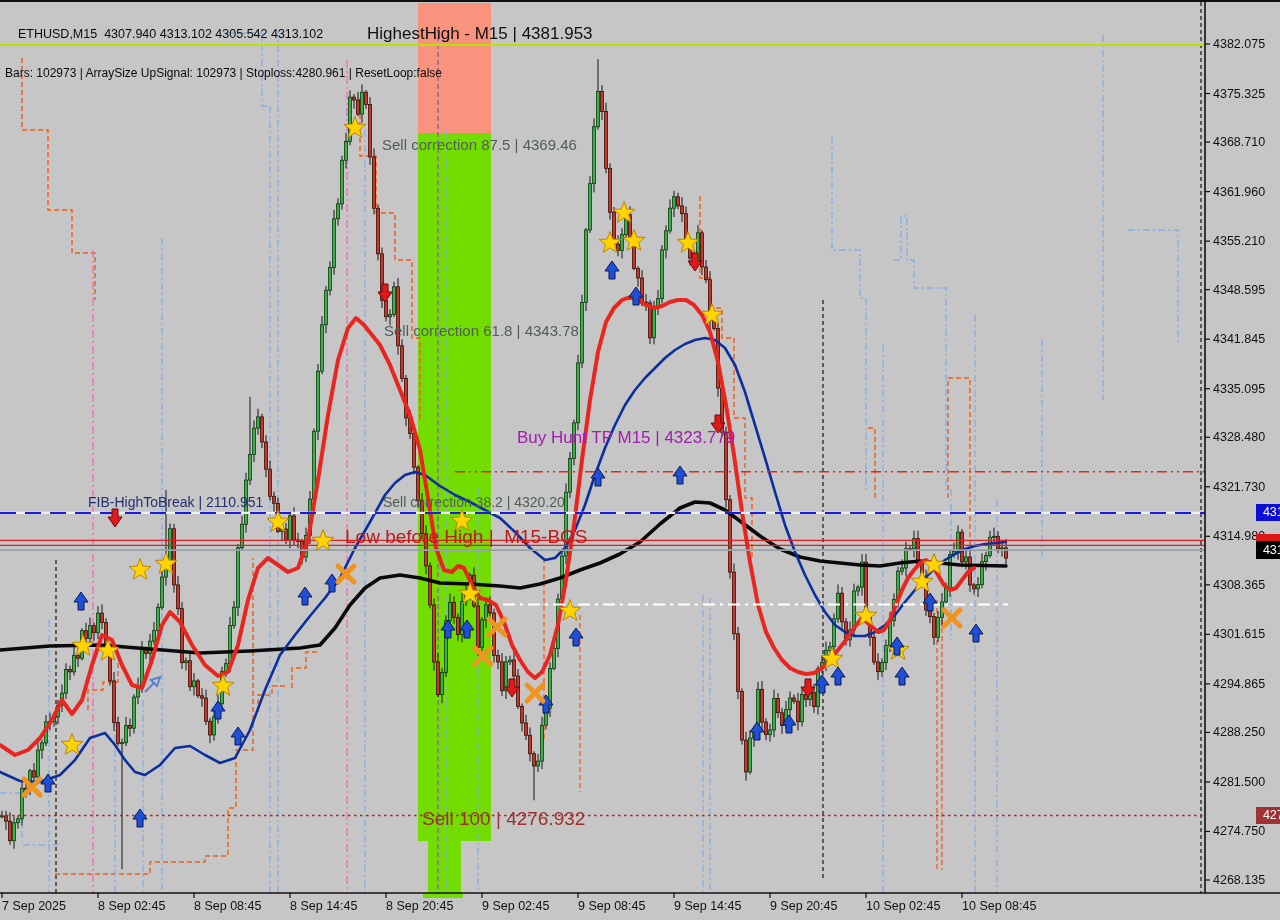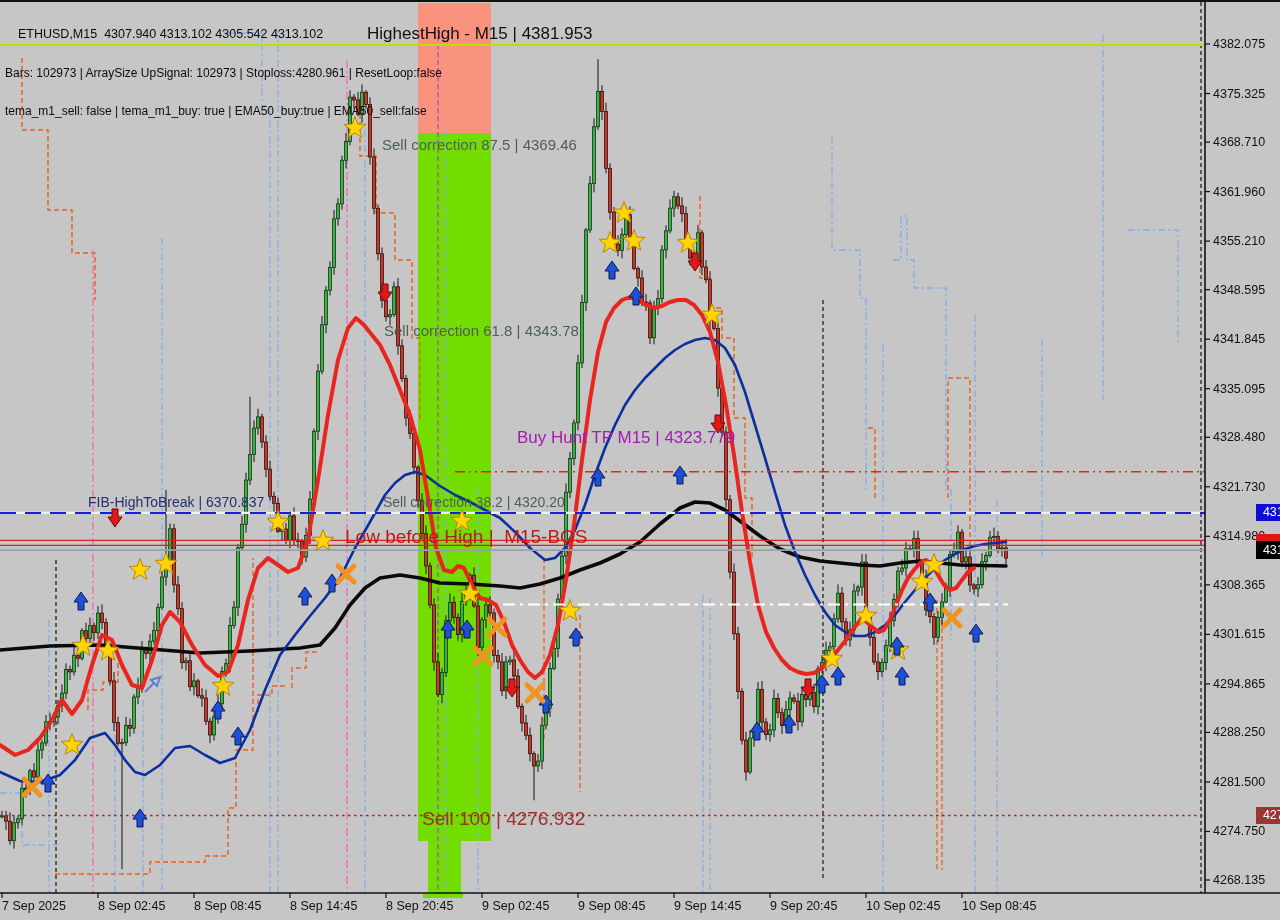--- a/index.html
+++ b/index.html
@@ -685,29 +685,28 @@
         <line x1="674" y1="893" x2="674" y2="898" stroke="#111111" stroke-width="1.2"></line>
         <line x1="770" y1="893" x2="770" y2="898" stroke="#111111" stroke-width="1.2"></line>
         <line x1="866" y1="893" x2="866" y2="898" stroke="#111111" stroke-width="1.2"></line>
         <line x1="962" y1="893" x2="962" y2="898" stroke="#111111" stroke-width="1.2"></line>
       </g>
     </svg>
 
   <div class="info">
     <div>ETHUSD,M15  4307.940 4313.102 4305.542 4313.102</div>
     <div>Bars: 102973 | ArraySize UpSignal: 102973 | Stoploss:4280.961 | ResetLoop:false</div>
-    <div>tema_m1_sell: false | tema_m1_buy: true | EMA50_buy:true | EMA50_sell:false</div>
   </div>
 
   <div class="ann" style="left: 367px; top: 24px; font-size: 17px; color: rgb(16, 16, 16);">HighestHigh - M15 | 4381.953</div>
   <div class="ann" style="left: 382px; top: 136px; font-size: 15px; color: rgb(78, 94, 87);">Sell correction 87.5 | 4369.46</div>
   <div class="ann" style="left: 384px; top: 322px; font-size: 15px; color: rgb(78, 94, 87);">Sell correction 61.8 | 4343.78</div>
   <div class="ann" style="left: 383px; top: 494px; font-size: 14px; color: rgb(78, 94, 87);">Sell correction 38.2 | 4320.20</div>
   <div class="ann" style="left: 517px; top: 428px; font-size: 17px; color: #a21caf;">Buy Hunt TP M15 | 4323.779</div>
-  <div class="ann" style="left: 88px; top: 494px; font-size: 14px; color: rgb(35, 48, 110);">FIB-HighToBreak | 6370.837</div>
+  <div class="ann" style="left: 88px; top: 494px; font-size: 14px; color: rgb(35, 48, 110);">FIB-HighToBreak | 2110.951</div>
   <div class="ann" style="left: 345px; top: 526px; font-size: 19px; color: #b91c1c;">Low before High |  M15-BOS</div>
   <div class="ann" style="left: 422px; top: 808px; font-size: 19px; color: rgb(158, 47, 47);">Sell 100 | 4276.932</div>
 
   <div class="tag" id="tag-signal" style="background: rgb(224, 23, 23); top: 534.285px; height: 14px; line-height: 14px;"></div>
   <div class="tag" id="tag-fib" style="background: rgb(13, 13, 214); top: 504.405px; height: 17px; line-height: 17px;">4318.168</div>
   <div class="tag" id="tag-bid" style="background: rgb(0, 0, 0); top: 541.075px; height: 18px; line-height: 18px;">4313.102</div>
   <div class="tag" id="tag-sell100" style="background: rgb(156, 52, 52); top: 806.965px; height: 17px; line-height: 17px;">4276.932</div>
 
   <div id="ylabels">
       <span style="top: 37px;">4382.075</span>

